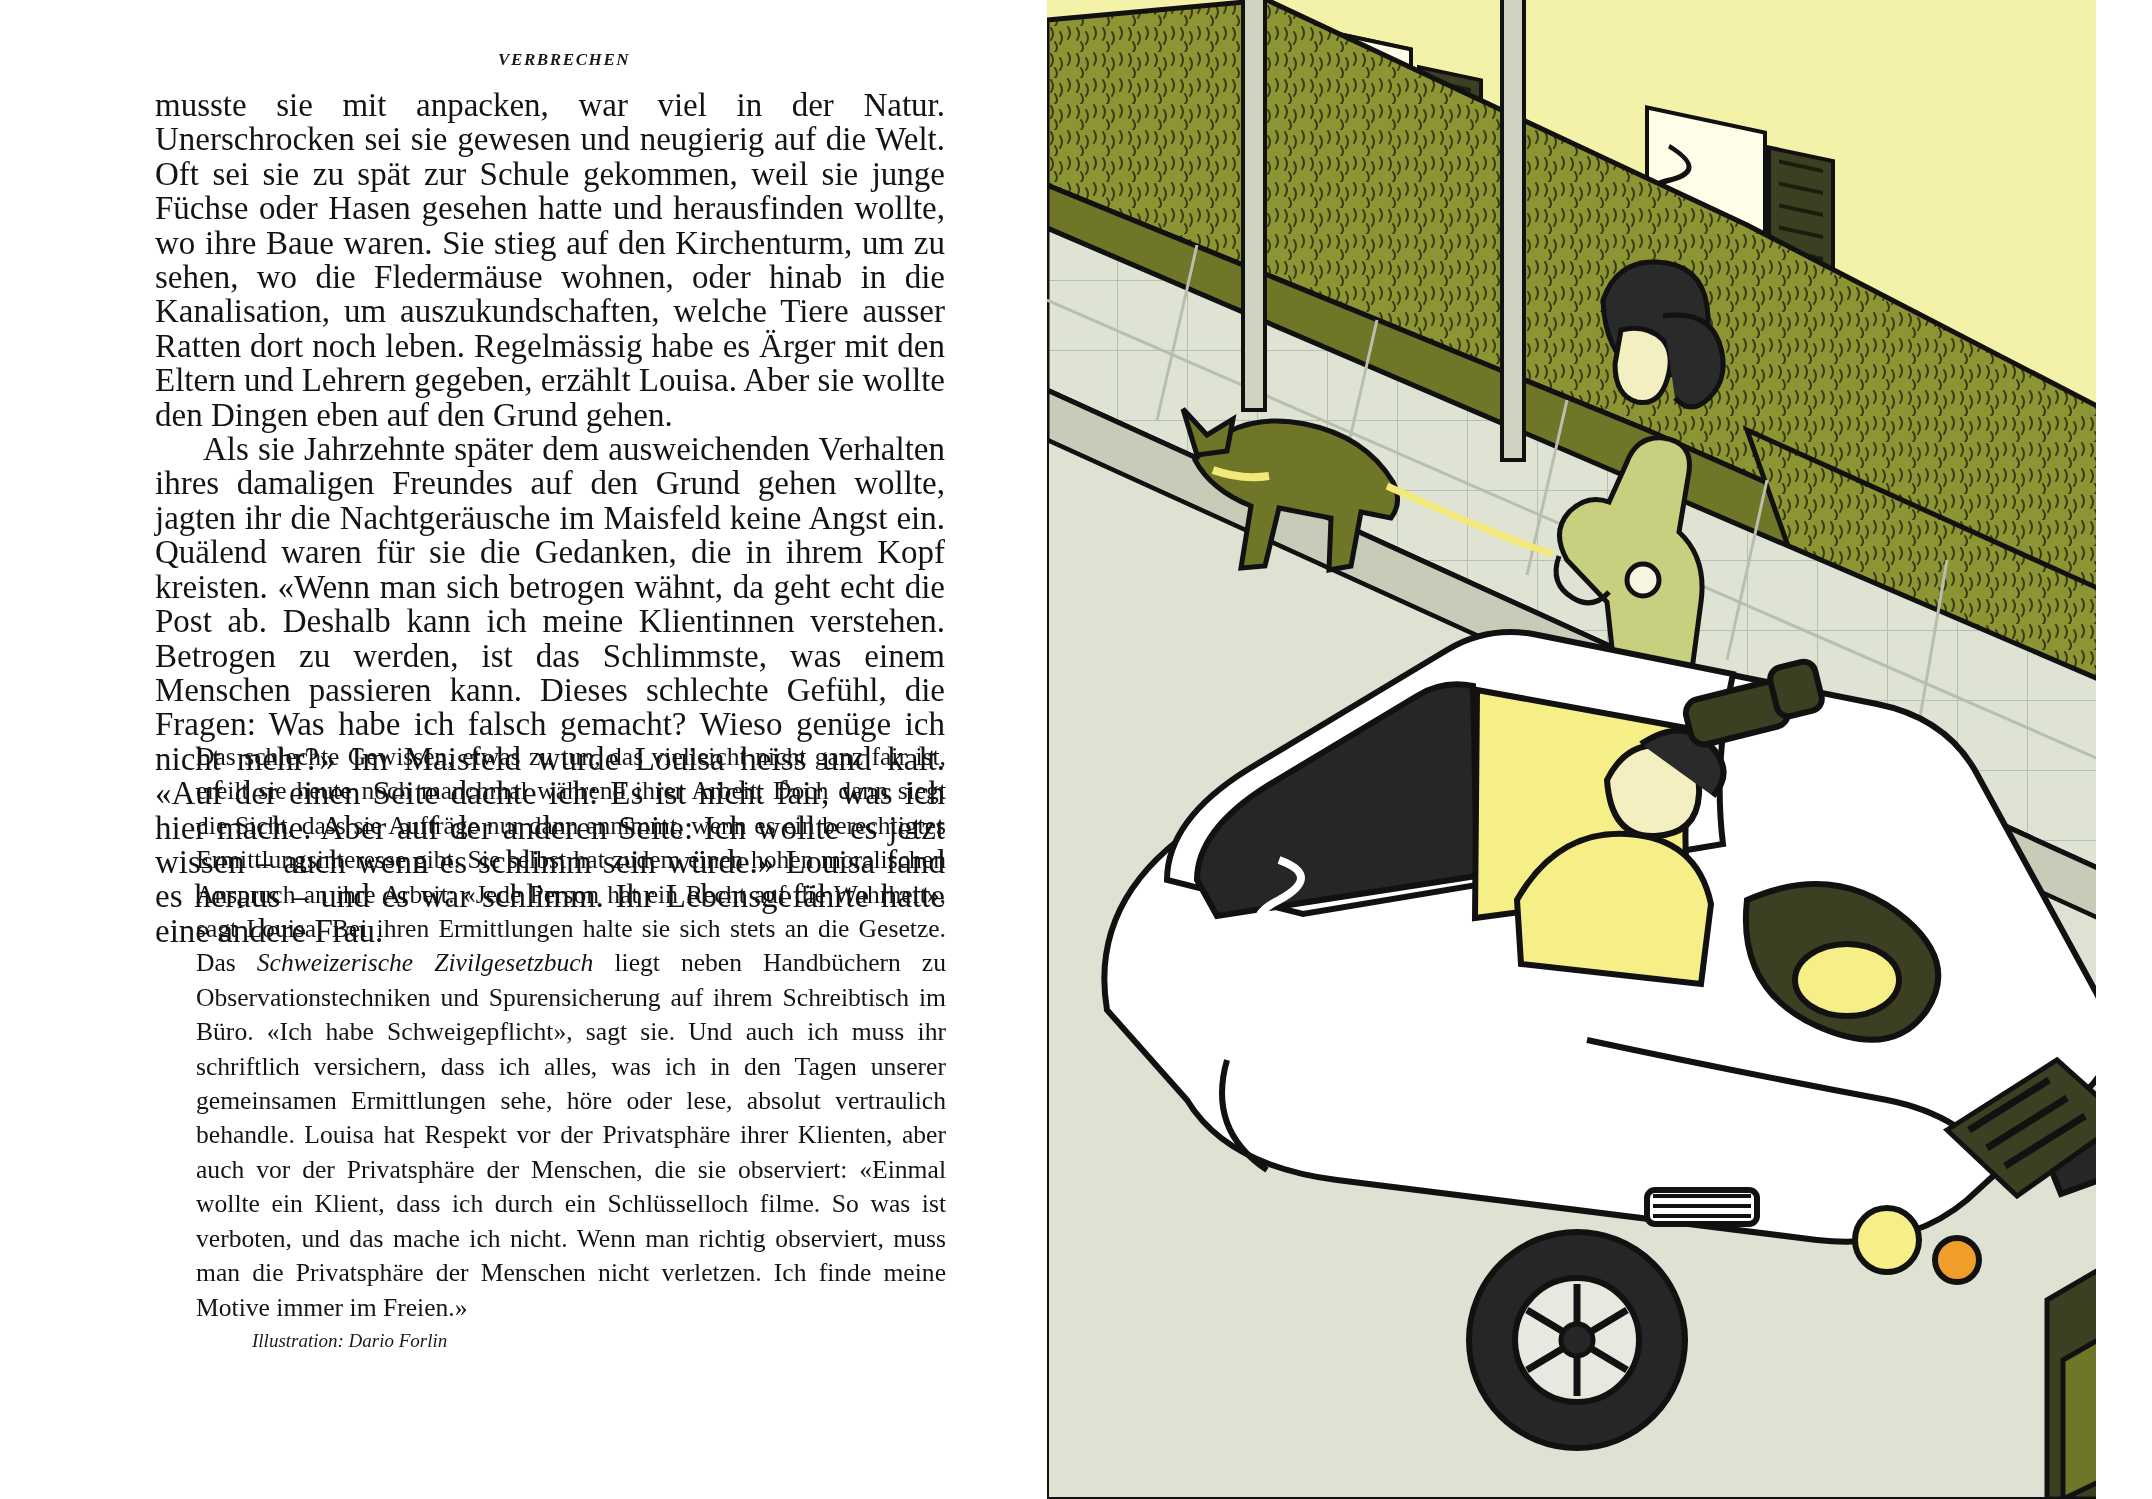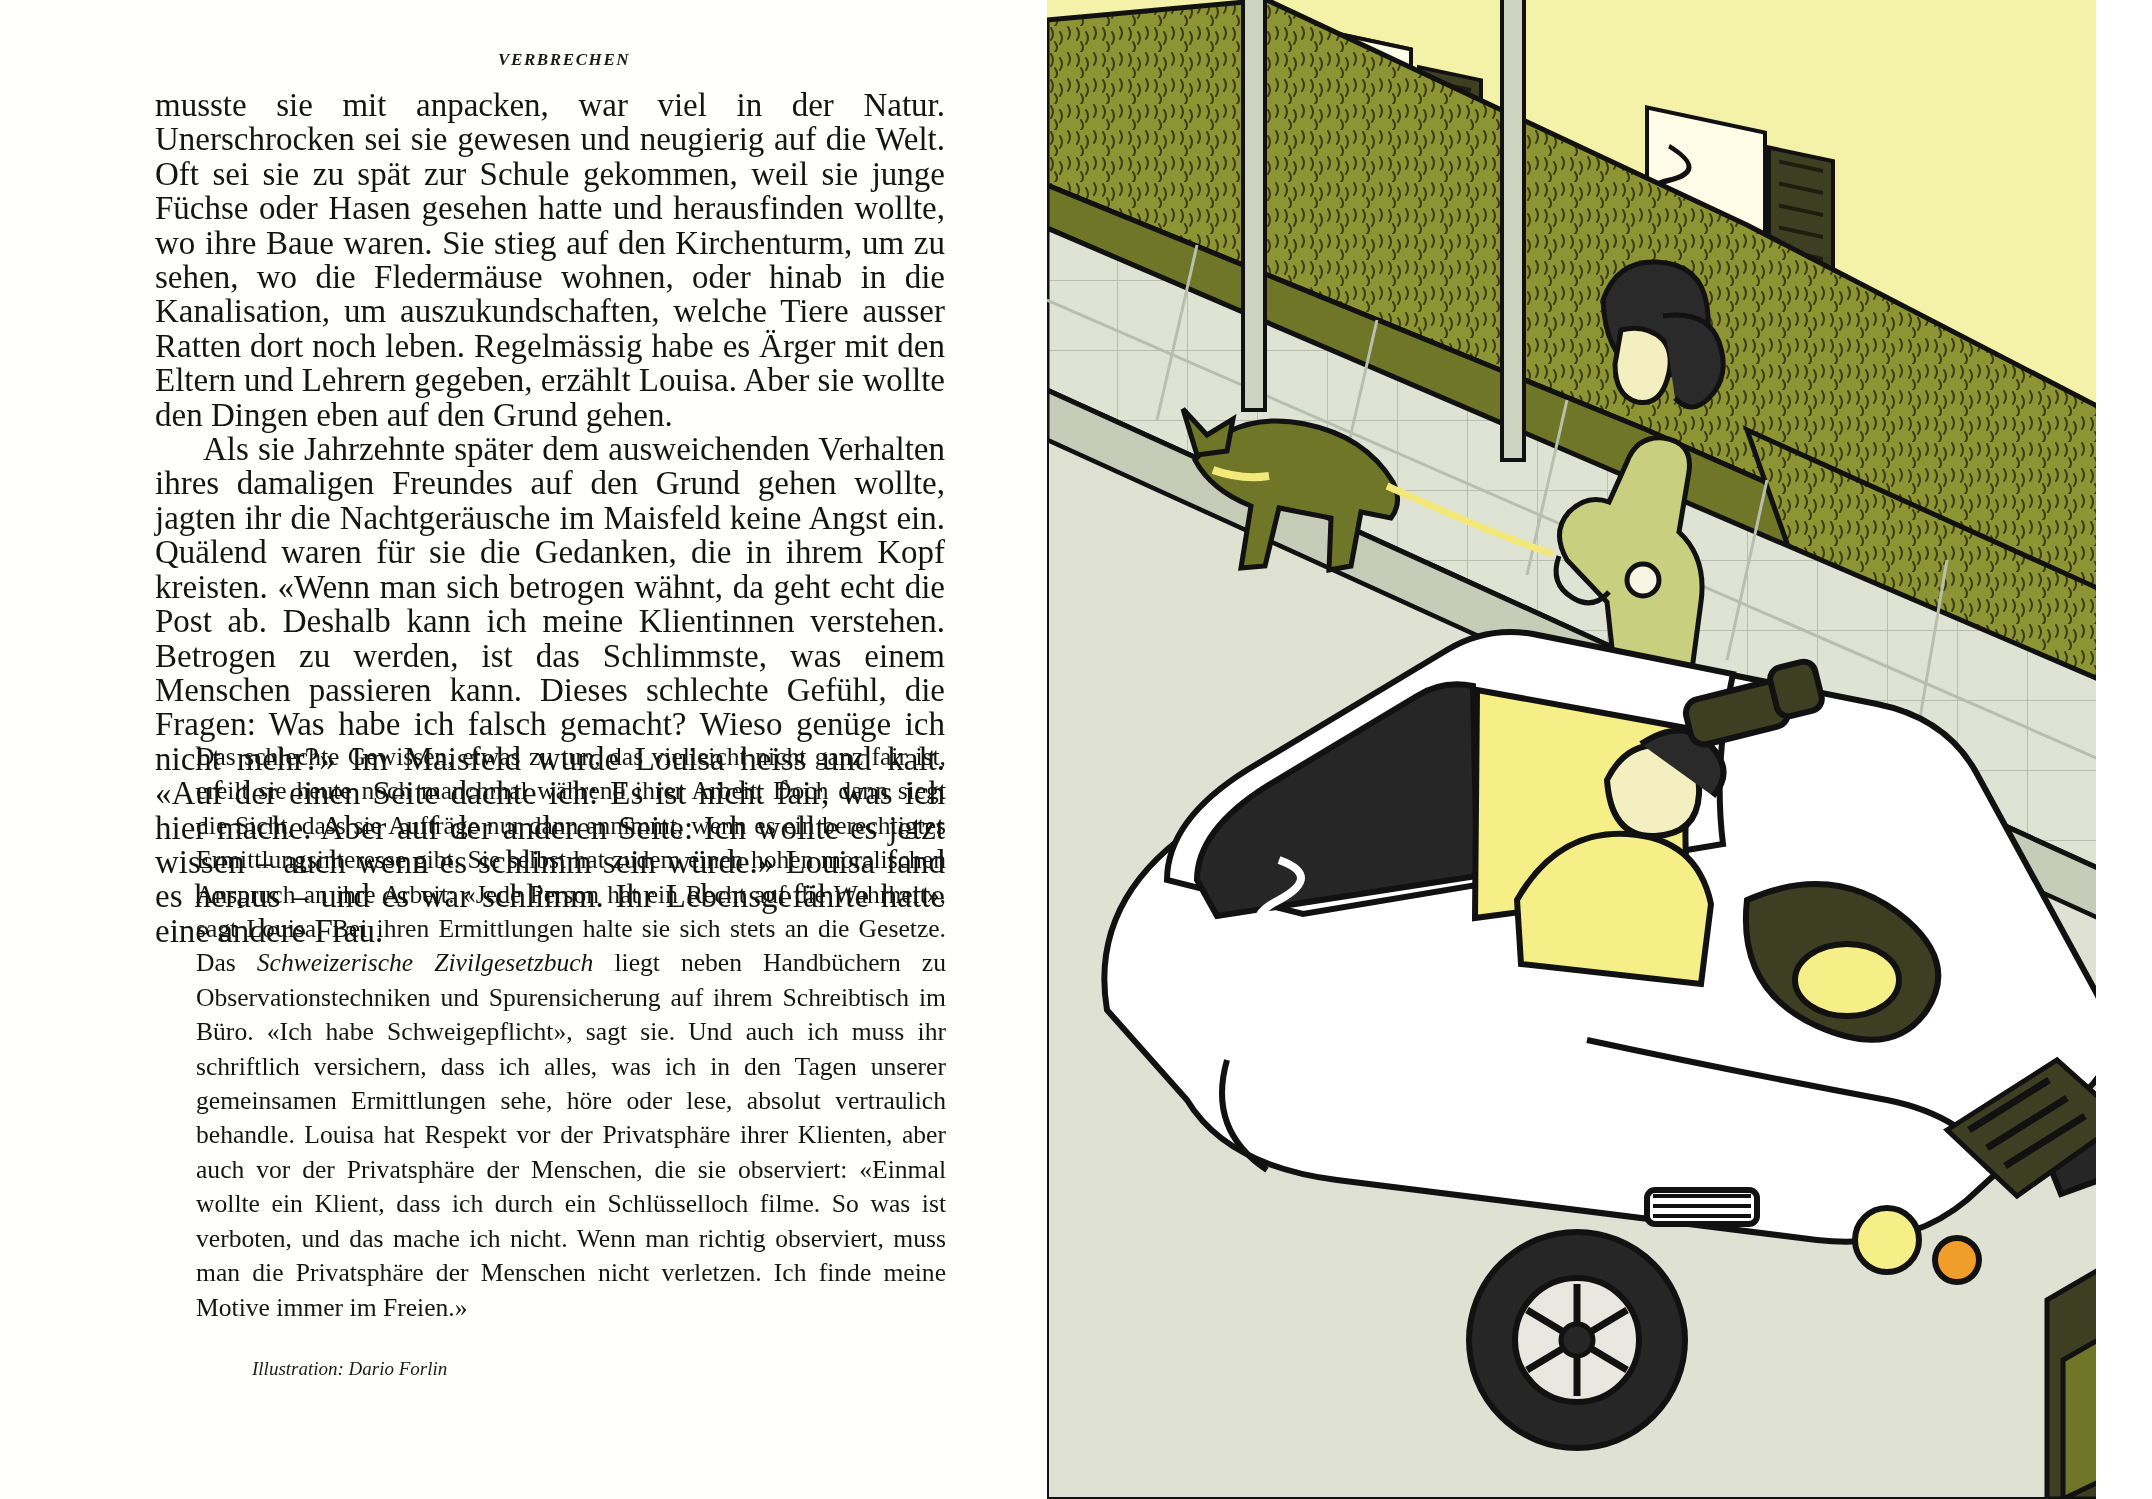--- a/index.html
+++ b/index.html
@@ -77,21 +77,20 @@
   }
   .italic-term { font-style: italic; }
   .credit {
     position: absolute;
     left: 252px;
     top: 1330px;
     font-family: "Liberation Serif", serif;
     font-style: italic;
     font-size: 19px;
     color: #1a1a1a;
-    margin-top: 28px;
   }
   
   .illustration {
     position: relative;
     width: 1077px;
     height: 1499px;
     overflow: hidden;
     background: #f2efb8;
   }
   .illu-svg { display: block; }

